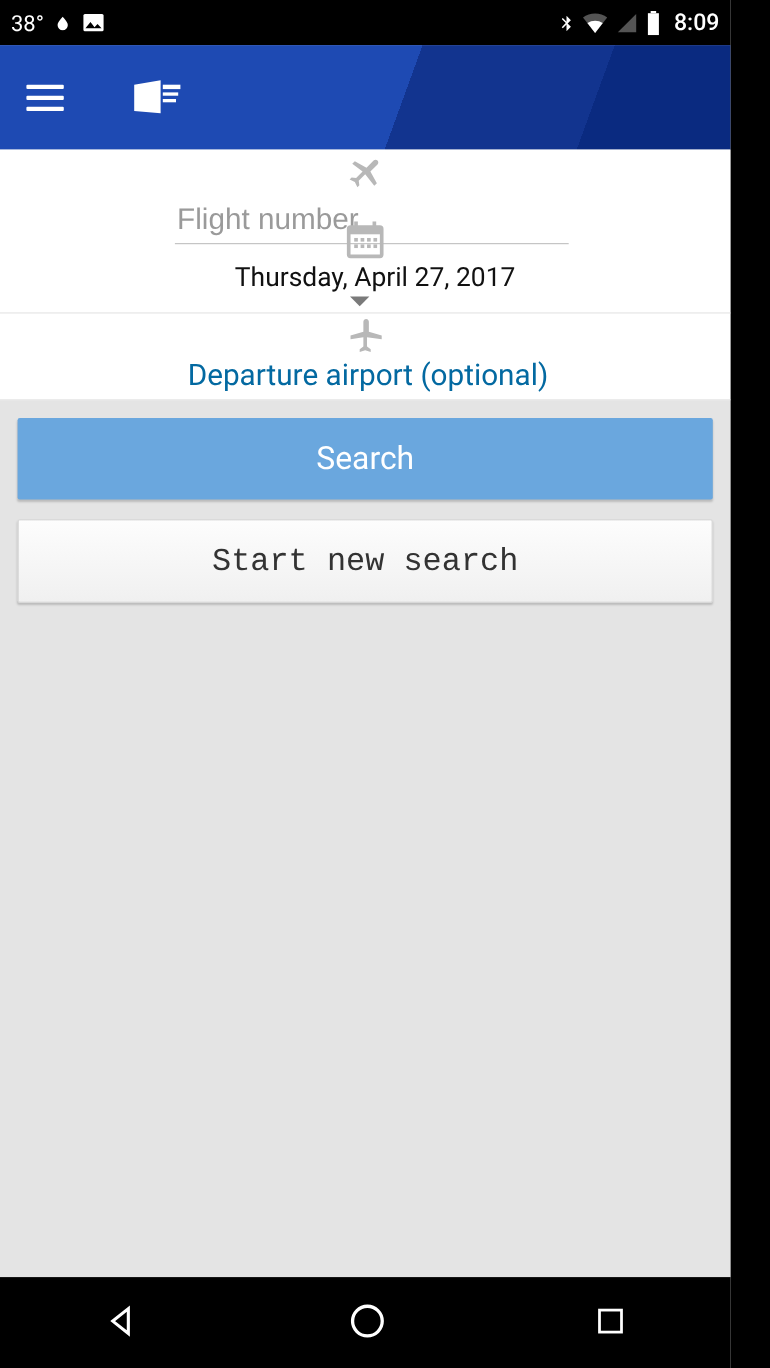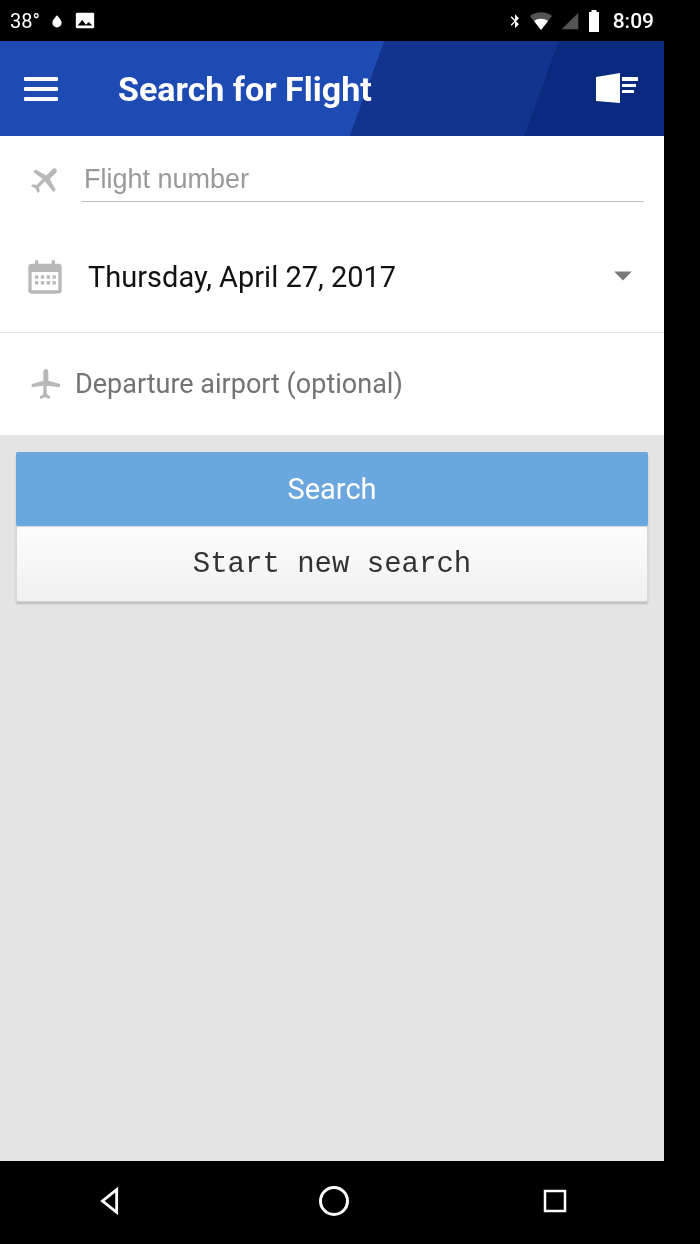--- a/index.html
+++ b/index.html
@@ -98,21 +98,22 @@
     width: 1px;
     background: rgba(255,255,255,0.28);
   }
   
   .form {
     background: #fff;
   }
   .field {
     display: flex;
     align-items: center;
-    padding: 12px 20px;
+    padding: 0 20px;
+    flex-direction: column;
   }
   .field .icon { width: 50px; display:flex; justify-content:center; }
   .flight-number-field {
     height: 62px;
   }
   .flight-number-input {
     flex: 1;
     font-size: 27px;
     color: #000;
     border: none;
@@ -122,41 +123,42 @@
     outline: none;
     background: transparent;
   }
   .flight-number-input::placeholder { color: #9a9a9a; }
   .date-field {
     height: 86px;
     border-bottom: 1px solid #e3e3e3;
   }
   .date-label {
     flex: 1;
-    font-size: 29px;
+    font-size: 24px;
     color: #111;
     margin-left: 18px;
   }
   .date-caret { margin-right: 10px; }
   .airport-field {
     height: 78px;
     border-bottom: 1px solid #e3e3e3;
   }
   .airport-label {
     flex: 1;
     font-size: 27px;
-    color: #737373;
+    color: #0369a1;
     margin-left: 5px;
   }
   
   .buttons {
     background: #e4e4e4;
     padding: 16px 16px;
     display: flex;
     flex-direction: column;
+    gap: 18px;
   }
   .btn {
     height: 74px;
     display: flex;
     align-items: center;
     justify-content: center;
     font-size: 29px;
     border-radius: 2px;
     font-weight: 400;
     box-shadow: 0 2px 2px rgba(0,0,0,0.18);
@@ -227,21 +229,20 @@
       <span class="status-time">8:09</span>
     </div>
   </div>
 
   <div class="app-bar">
     <div class="hamburger">
       <div></div>
         <div></div>
         <div></div>
     </div>
-    <div class="app-title">Search for Flight</div>
     <div class="app-brand">
       <svg width="48" height="36" viewBox="0 0 48 36">
         <path fill="#fff" d="M4 6 L28 2 L28 32 L4 30 Z"></path>
         <rect x="30" y="6" width="16" height="4" fill="#fff"></rect>
         <rect x="30" y="13" width="14" height="3" fill="#fff"></rect>
         <rect x="30" y="19" width="12" height="3" fill="#fff"></rect>
       </svg>
     </div>
   </div>
 

